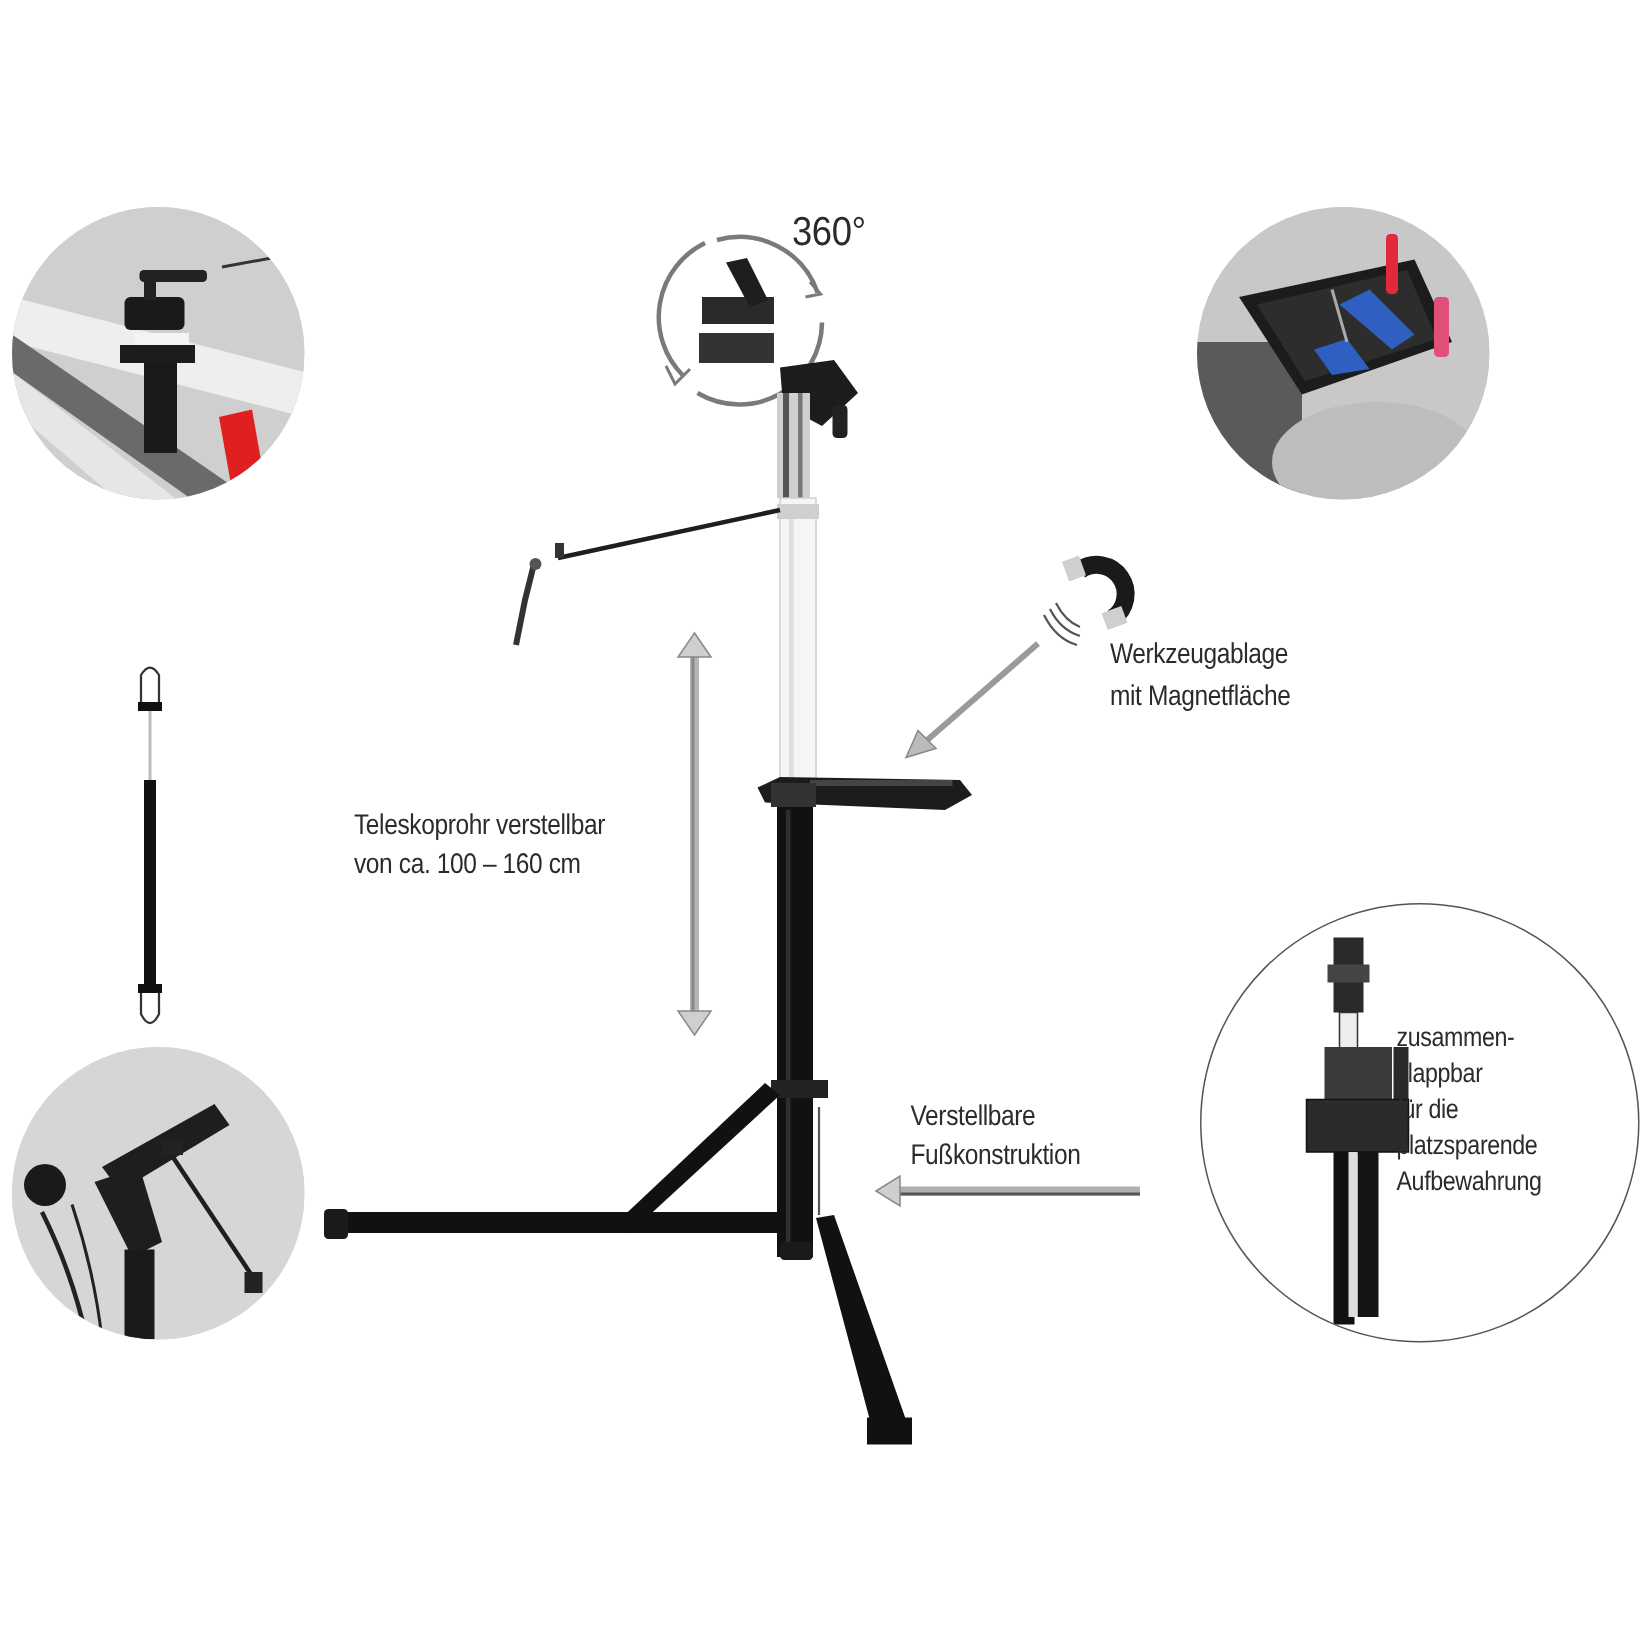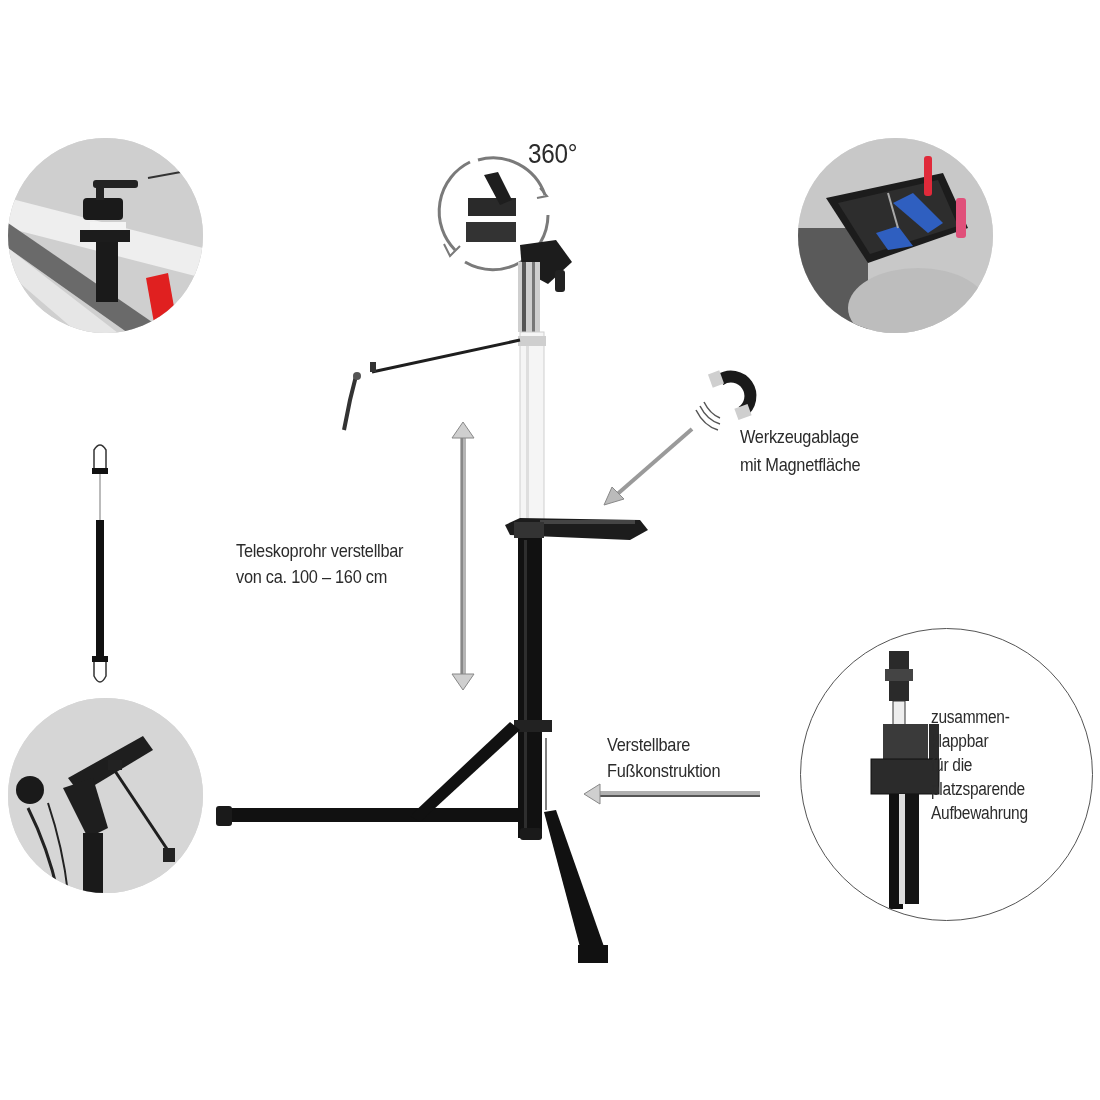--- a/index.html
+++ b/index.html
@@ -77,21 +77,21 @@
     <circle cx="22" cy="92" r="14" fill="#1a1a1a"></circle>
     <path d="M20,110 Q40,150 50,195" stroke="#222" stroke-width="3" fill="none"></path>
     <path d="M40,105 Q55,150 60,195" stroke="#222" stroke-width="2" fill="none"></path>
 
     <line x1="105" y1="70" x2="165" y2="160" stroke="#1e1e1e" stroke-width="3"></line>
     <rect x="100" y="62" width="14" height="10" fill="#222"></rect>
     <rect x="155" y="150" width="12" height="14" fill="#222"></rect>
   </svg>
 </div>
 
-<div class="circle circle-outline" style="left:800px; top:628px; width:293px; height:293px;">
+<div class="circle circle-outline" style="left:800px; top:602px; width:293px; height:293px;">
   <svg class="abs" style="left:0;top:0;" width="293" height="293" viewBox="0 0 293 293">
 
     <rect x="88" y="22" width="20" height="50" fill="#2a2a2a"></rect>
     <rect x="84" y="40" width="28" height="12" fill="#444"></rect>
     <rect x="92" y="72" width="12" height="25" fill="#eee" stroke="#333" stroke-width="1"></rect>
     <rect x="82" y="95" width="45" height="35" fill="#3a3a3a"></rect>
     <rect x="128" y="95" width="10" height="45" fill="#2a2a2a"></rect>
     <rect x="70" y="130" width="68" height="35" fill="#2b2b2b" stroke="#111" stroke-width="1"></rect>
     <rect x="88" y="165" width="14" height="115" fill="#111"></rect>
     <rect x="104" y="165" width="14" height="110" fill="#151515"></rect>

